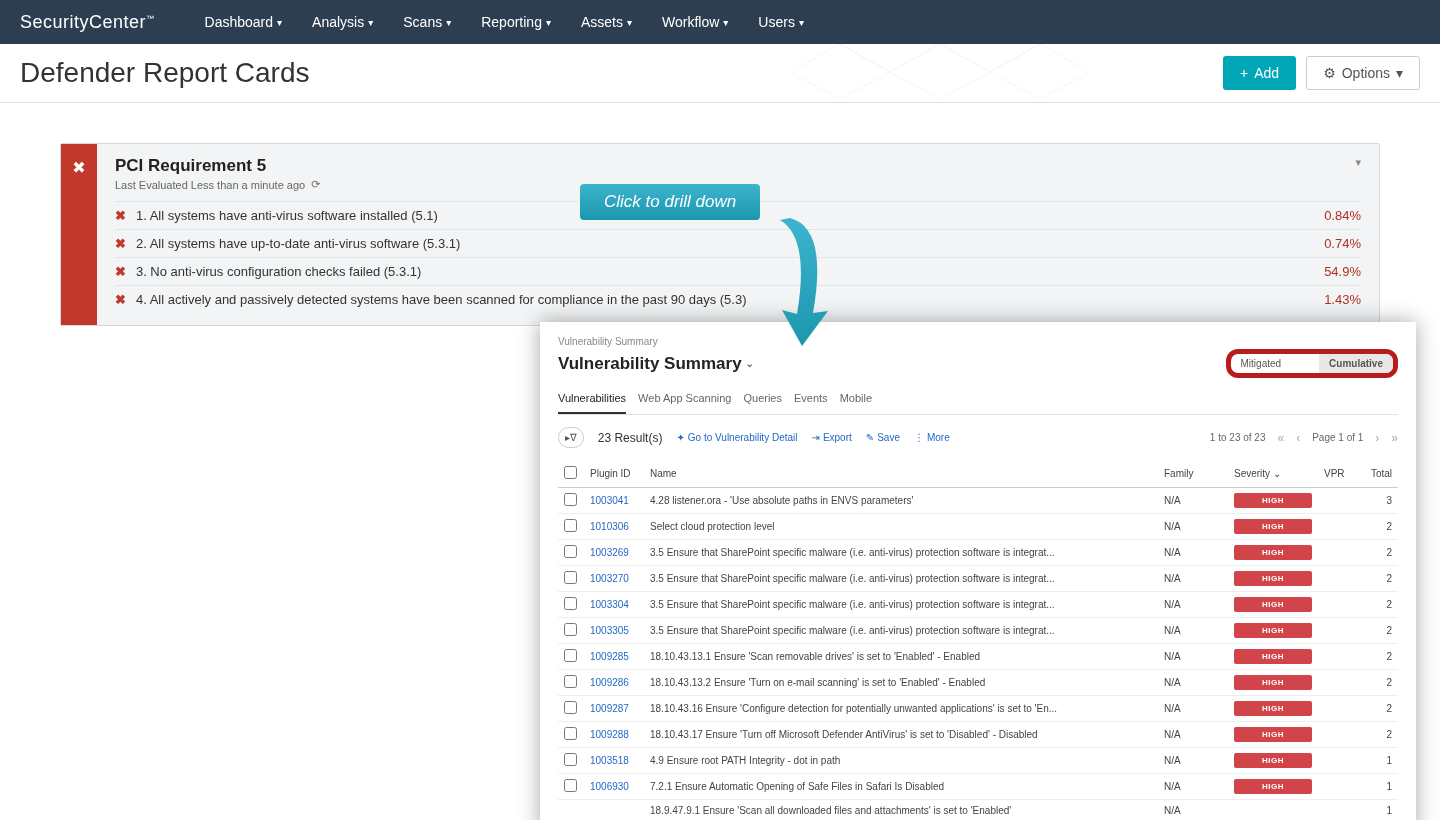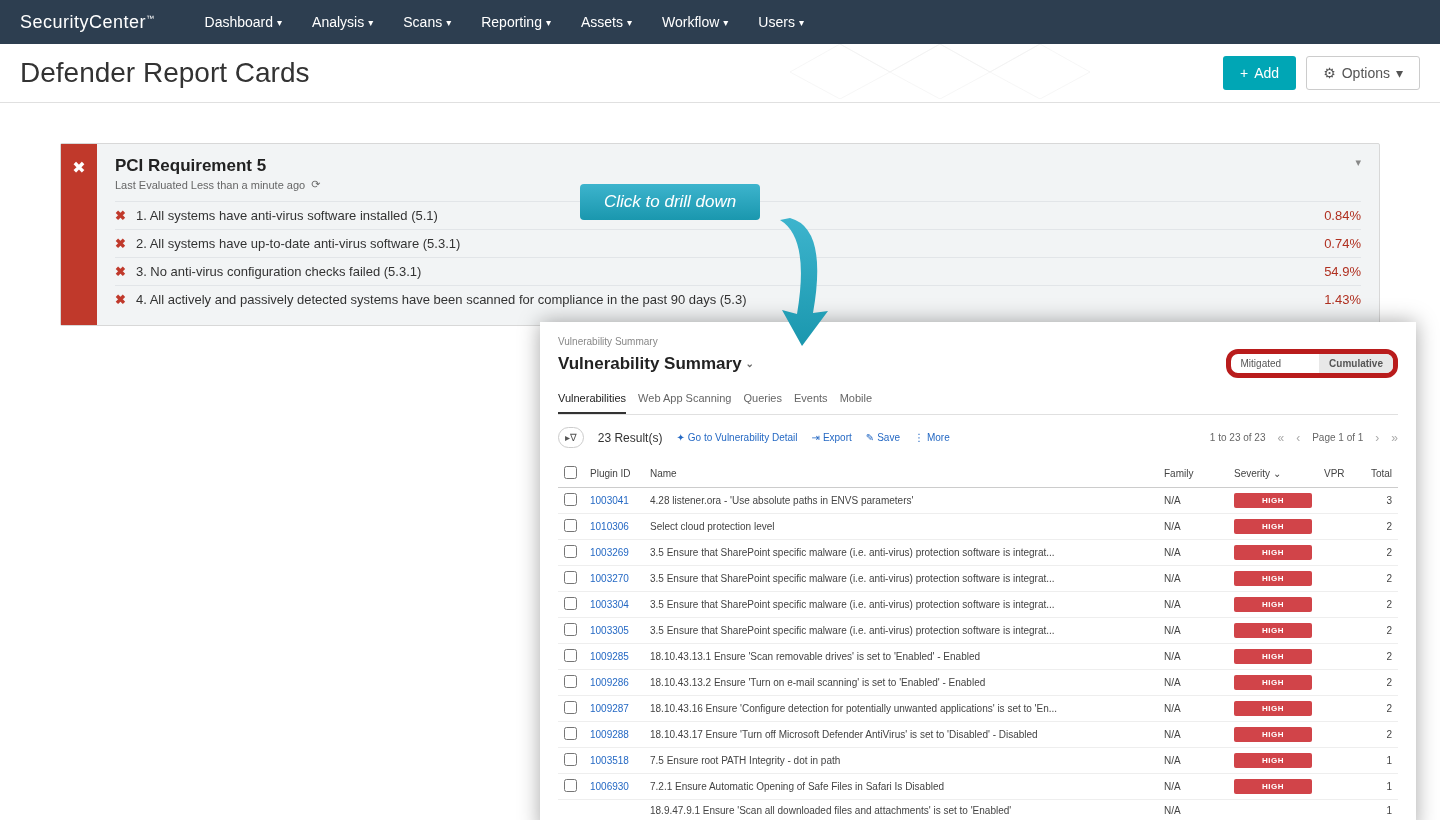--- a/index.html
+++ b/index.html
@@ -339,21 +339,21 @@
           <td class="col-family">N/A</td>
           <td class="col-sev">
             <span class="sev-badge">HIGH</span>
           </td>
           <td class="col-vpr"></td>
           <td class="col-total">2</td>
         </tr>
         <tr>
           <td class="col-check"><input type="checkbox" style=""></td>
           <td class="col-plugin"><span class="plugin-link">1003518</span></td>
-          <td class="name-cell">7.5 Ensure root PATH Integrity - dot in path</td>
+          <td class="name-cell">4.9 Ensure root PATH Integrity - dot in path</td>
           <td class="col-family">N/A</td>
           <td class="col-sev">
             <span class="sev-badge">HIGH</span>
           </td>
           <td class="col-vpr"></td>
           <td class="col-total">1</td>
         </tr>
         <tr>
           <td class="col-check"><input type="checkbox" style=""></td>
           <td class="col-plugin"><span class="plugin-link">1006930</span></td>

